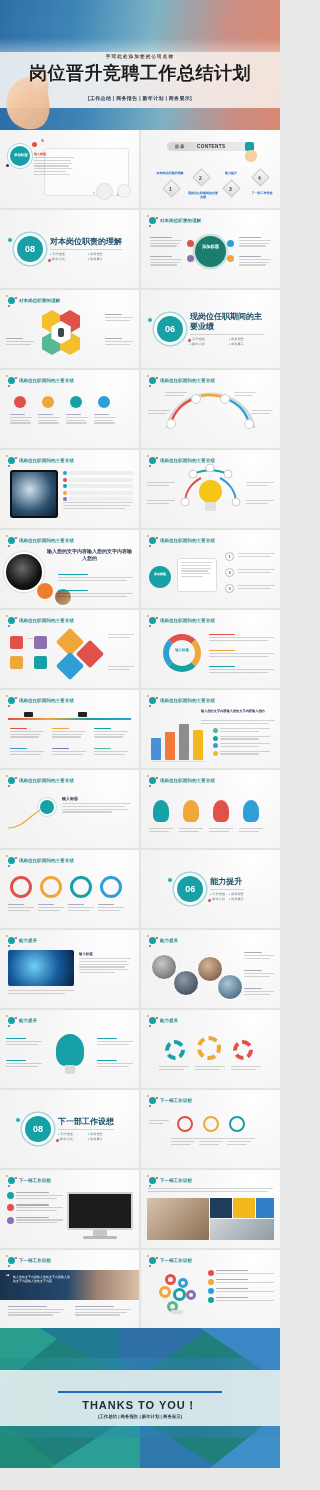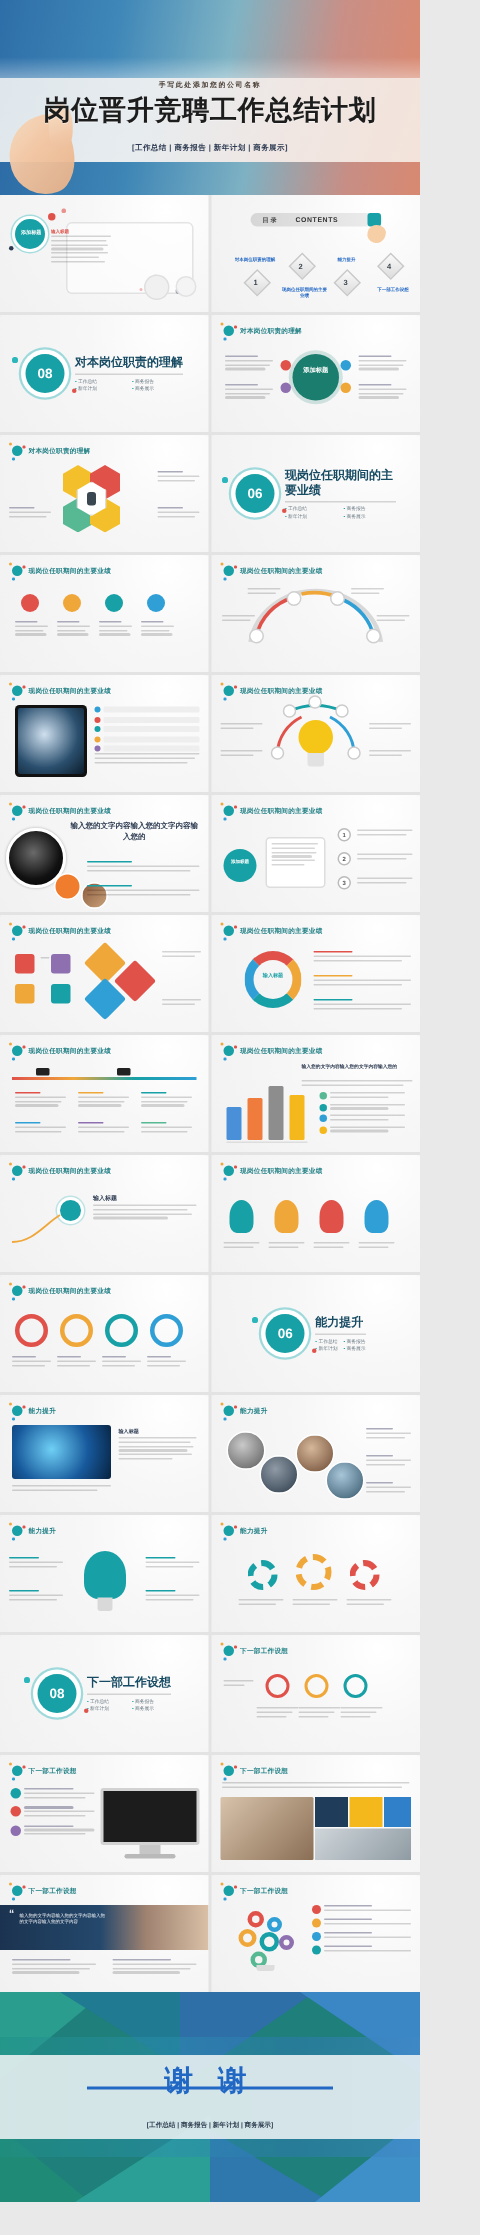--- a/index.html
+++ b/index.html
@@ -1110,18 +1110,18 @@
       <span style="left:40px;top:0;width:0;height:0;border-right:80px solid #1f7a92;border-bottom:50px solid transparent;"></span>
       <span style="left:120px;top:0;width:0;height:0;border-left:90px solid #2f6fa8;border-bottom:62px solid transparent;"></span>
       <span style="right:0;top:0;width:0;height:0;border-right:80px solid #3b86c4;border-bottom:54px solid transparent;"></span>
       <span style="left:0;bottom:0;width:0;height:0;border-left:60px solid #1f8a76;border-top:50px solid transparent;"></span>
       <span style="left:50px;bottom:0;width:0;height:0;border-right:90px solid #2b9f95;border-top:58px solid transparent;"></span>
       <span style="left:140px;bottom:0;width:0;height:0;border-left:80px solid #2f78ad;border-top:48px solid transparent;"></span>
       <span style="right:0;bottom:0;width:0;height:0;border-right:70px solid #3f8fc9;border-top:56px solid transparent;"></span>
       <span style="left:0;top:30px;right:0;height:80px;background:linear-gradient(90deg,#1f8f84,#2a8fae 40%,#2f78b4 70%,#3f8ac6);opacity:.5;"></span>
     </div>
     <div class="strip"></div>
-    <div class="zh">谢 谢</div>
     <div class="rule"></div>
+    <div class="en">THANKS TO YOU！</div>
     <div class="sub">[工作总结 | 商务报告 | 新年计划 | 商务展示]</div>
   </div>
 
 </div>
 
 </body></html>

